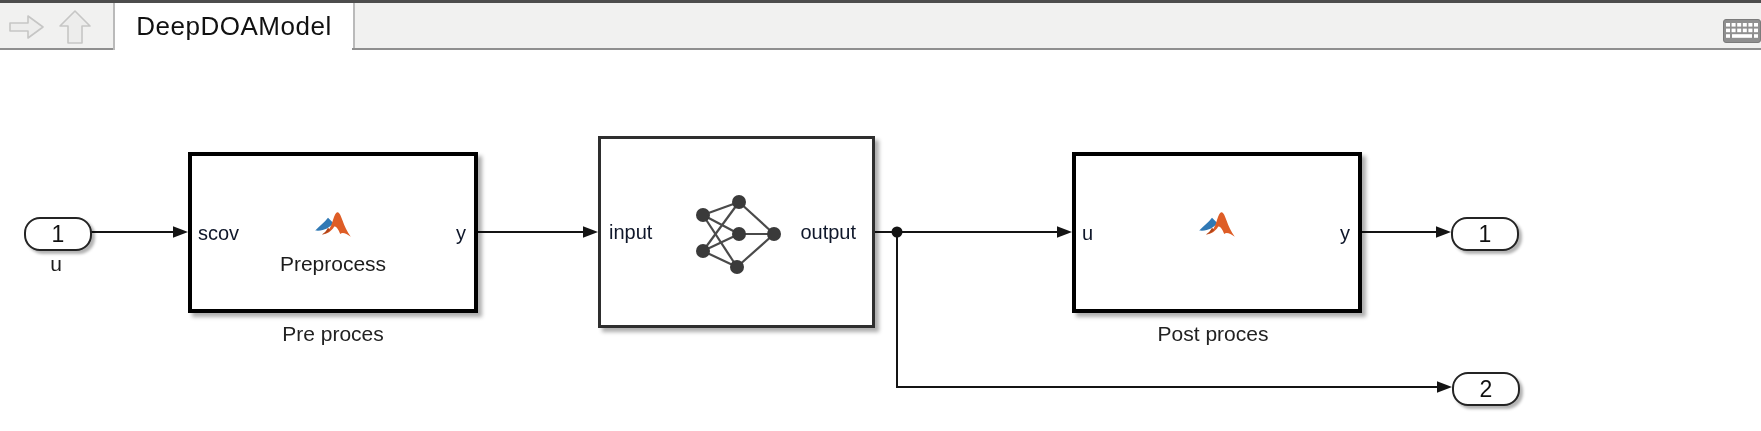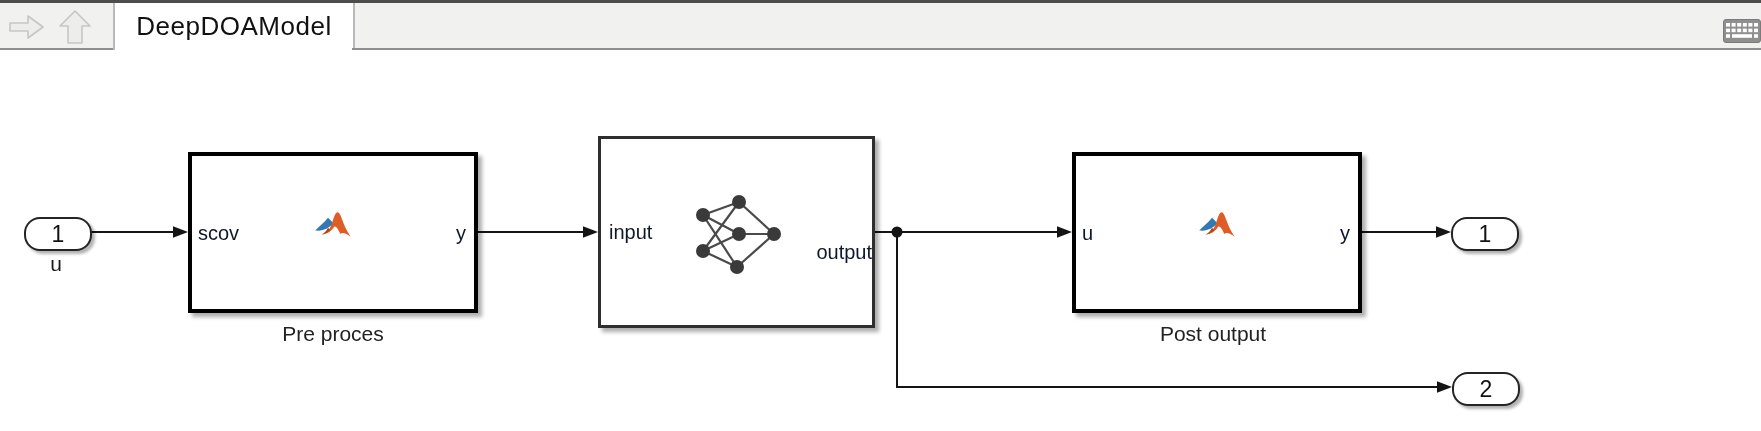--- a/index.html
+++ b/index.html
@@ -116,26 +116,27 @@
   <div class="iolabel below" style="left:24px;top:252px;width:64px;">u</div>
 
   <div class="blk thick" style="left:188px;top:152px;width:282px;height:153px;">
     <span class="portlabel in">scov</span>
     <span class="portlabel out">y</span>
     <svg class="logo" width="40" height="34" viewBox="0 0 36 30">
       <path d="M2 20 C6 16 10 13 13.5 8.5 L18.5 13.5 C14.5 17.5 10 20.8 2 20 Z" fill="#3079b5"></path>
       <path d="M8 23.5 C13 23 16 17.5 18 10.5 C19.5 5.5 21 3 22.5 3.6 C24 4.2 25 6.8 26.5 10.8 C28.5 16.3 30.5 21 34 25.5 C30 22.5 26.5 21 24.5 23 C22.5 18 20.5 15.5 19 16.5 C16.5 20.6 13 23.2 8 23.5 Z" fill="#de5d26"></path>
       <path d="M8 23.5 C11 23.3 13.5 21.8 15.5 19.5 L13.5 17.5 C12 20.5 10 22.5 8 23.5 Z" fill="#b34417"></path>
     </svg>
+    <div class="blkcaption">Preprocess</div>
   </div>
   <div class="blkname" style="left:192px;top:322px;width:282px;">Pre proces</div>
 
   <div class="blk thin" style="left:598px;top:136px;width:271px;height:186px;">
     <span class="portlabel in" style="left:8px;">input</span>
-    <span class="portlabel out" style="right:0;margin-top:20px;">output</span>
+    <span class="portlabel out" style="right:16px;">output</span>
     <svg style="position:absolute;left:88px;top:48px;" width="100" height="95" viewBox="0 0 100 95">
       <g stroke="#4a4a4a" stroke-width="2.2">
         <line x1="14" y1="28" x2="50" y2="15"></line>
         <line x1="14" y1="28" x2="50" y2="47"></line>
         <line x1="14" y1="28" x2="48" y2="80"></line>
         <line x1="14" y1="64" x2="50" y2="15"></line>
         <line x1="14" y1="64" x2="50" y2="47"></line>
         <line x1="14" y1="64" x2="48" y2="80"></line>
         <line x1="50" y1="15" x2="85" y2="47"></line>
         <line x1="50" y1="47" x2="85" y2="47"></line>
@@ -154,21 +155,21 @@
 
   <div class="blk thick" style="left:1072px;top:152px;width:282px;height:153px;">
     <span class="portlabel in">u</span>
     <span class="portlabel out">y</span>
     <svg class="logo" width="40" height="34" viewBox="0 0 36 30">
       <path d="M2 20 C6 16 10 13 13.5 8.5 L18.5 13.5 C14.5 17.5 10 20.8 2 20 Z" fill="#3079b5"></path>
       <path d="M8 23.5 C13 23 16 17.5 18 10.5 C19.5 5.5 21 3 22.5 3.6 C24 4.2 25 6.8 26.5 10.8 C28.5 16.3 30.5 21 34 25.5 C30 22.5 26.5 21 24.5 23 C22.5 18 20.5 15.5 19 16.5 C16.5 20.6 13 23.2 8 23.5 Z" fill="#de5d26"></path>
       <path d="M8 23.5 C11 23.3 13.5 21.8 15.5 19.5 L13.5 17.5 C12 20.5 10 22.5 8 23.5 Z" fill="#b34417"></path>
     </svg>
   </div>
-  <div class="blkname" style="left:1072px;top:322px;width:282px;">Post output</div>
+  <div class="blkname" style="left:1072px;top:322px;width:282px;">Post proces</div>
 
   <div class="stadium" style="left:1451px;top:217px;">
     <span>1</span>
   </div>
 
   <div class="stadium" style="left:1452px;top:372px;">
     <span>2</span>
   </div>
 
 </div>

